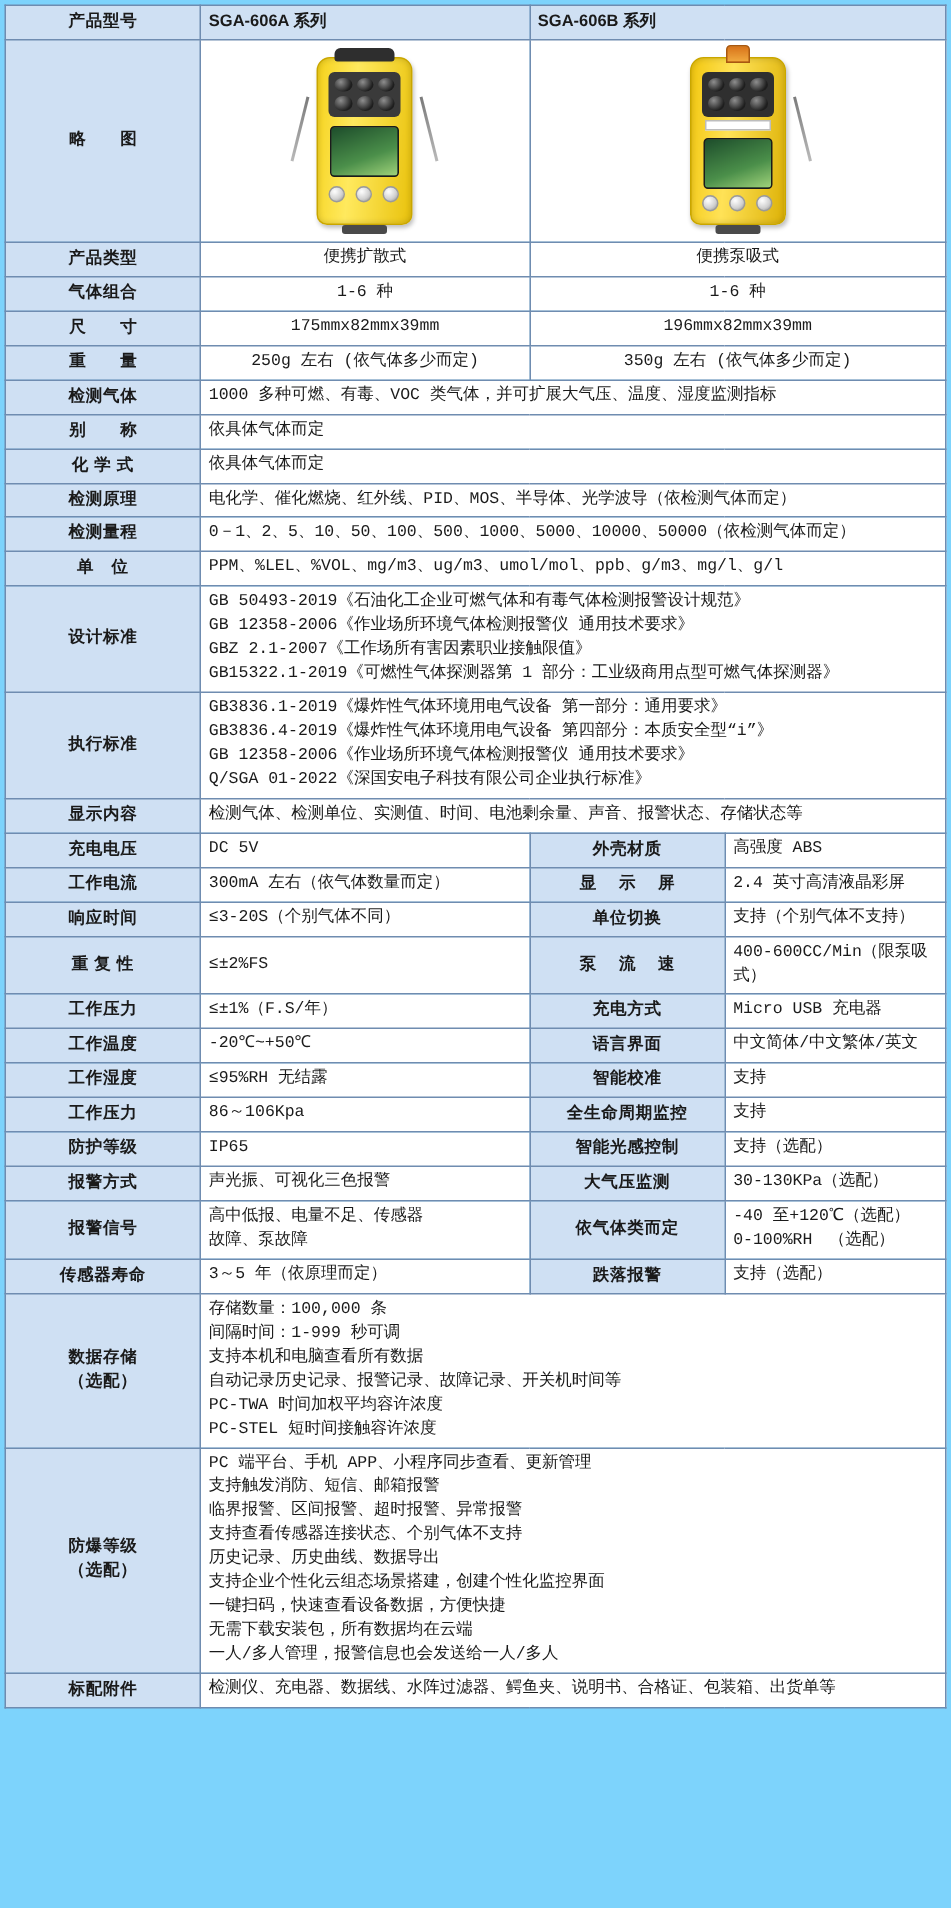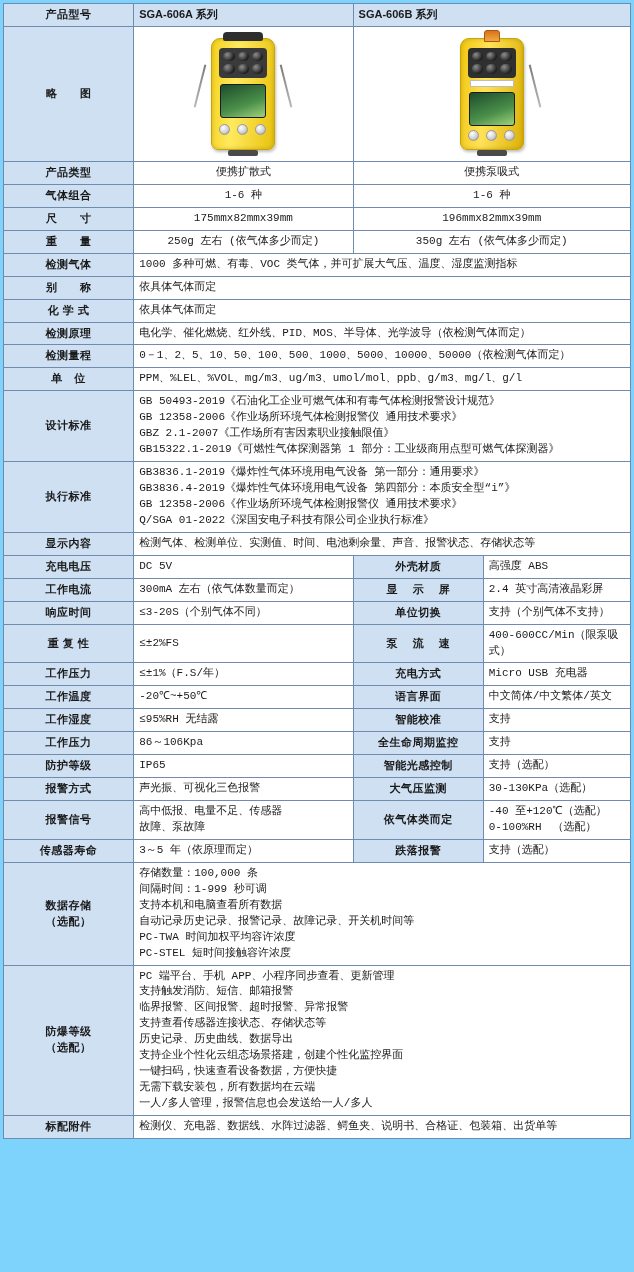--- a/index.html
+++ b/index.html
@@ -398,21 +398,21 @@
 
   <tr>
     <td class="lbl">
       <div>防爆等级</div>
       <div>（选配）</div>
     </td>
     <td class="val multi" colspan="3">
       <div>PC 端平台、手机 APP、小程序同步查看、更新管理</div>
       <div>支持触发消防、短信、邮箱报警</div>
       <div>临界报警、区间报警、超时报警、异常报警</div>
-      <div>支持查看传感器连接状态、存储状态等</div>
+      <div>支持查看传感器连接状态、个别气体不支持</div>
       <div>历史记录、历史曲线、数据导出</div>
       <div>支持企业个性化云组态场景搭建，创建个性化监控界面</div>
       <div>一键扫码，快速查看设备数据，方便快捷</div>
       <div>无需下载安装包，所有数据均在云端</div>
       <div>一人/多人管理，报警信息也会发送给一人/多人</div>
     </td>
   </tr>
 
   <tr>
     <td class="lbl">标配附件</td>

